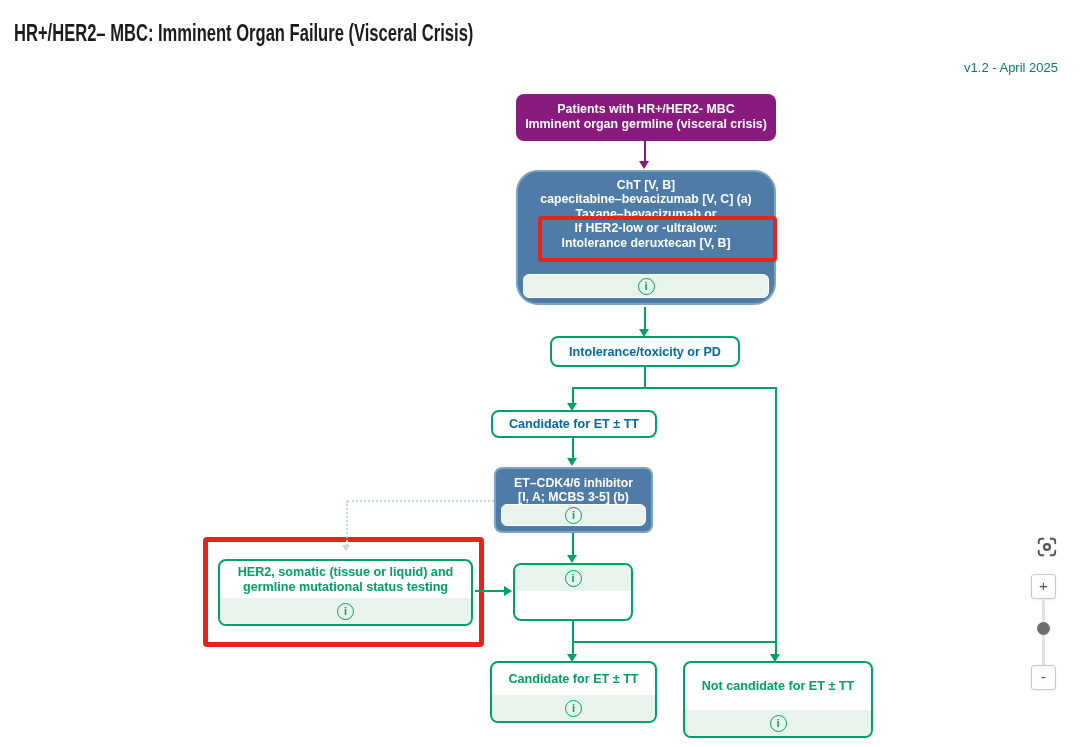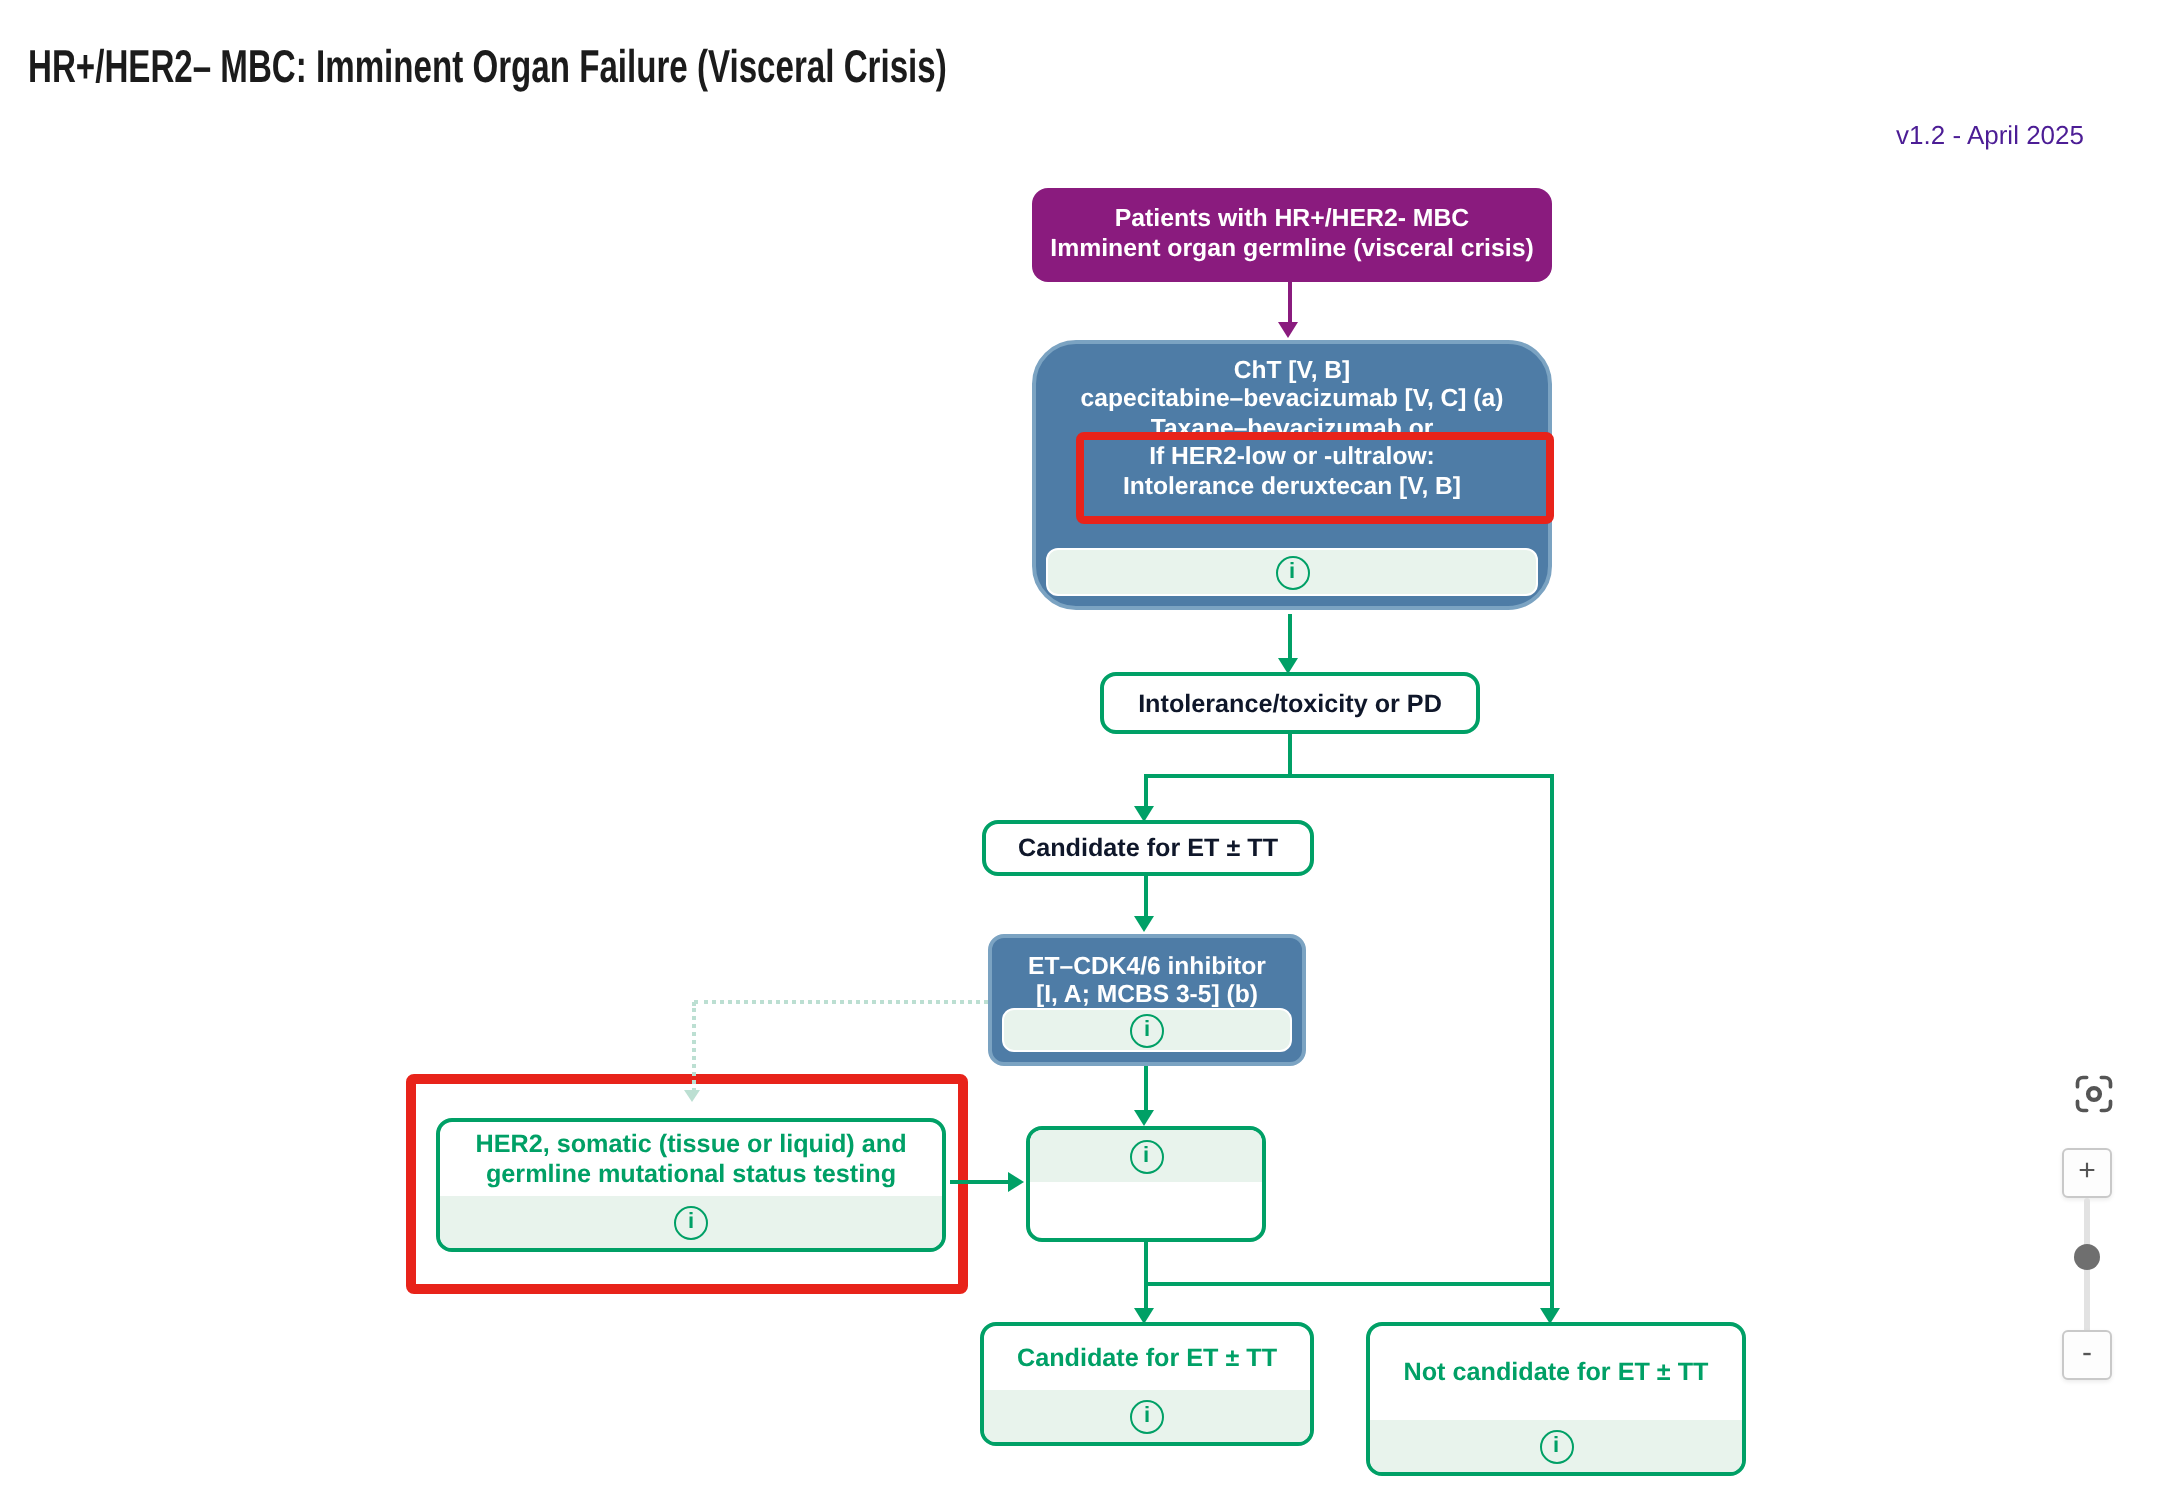--- a/index.html
+++ b/index.html
@@ -8,22 +8,22 @@
   #canvas { position: relative; width: 1080px; height: 747px; background: #fff; overflow: hidden; }
 
   
   .page-title {
     position: absolute; left: 14px; top: 20px;
     font-size: 23px; font-weight: bold; color: #1b1b1b;
     transform: scaleX(0.72); transform-origin: 0 50%;
     white-space: nowrap; letter-spacing: 0;
   }
   .version-label {
-    position: absolute; right: 38px; top: 60px;
-    font-size: 13px; color: #4c1d95;
+    position: absolute; right: 22px; top: 60px;
+    font-size: 13px; color: #0f766e;
   }
 
   
   .node { position: absolute; }
   .purple-box {
     background: #8a1b7e; color: #fff; border-radius: 8px;
     font-size: 12.4px; font-weight: bold; text-align: center;
     padding-top: 8px; line-height: 15px;
   }
   .blue-box {
@@ -32,21 +32,21 @@
     text-align: center; line-height: 14.4px;
   }
   .blue-box .bb-text { padding-top: 6px; }
   .strip-inset {
     position: absolute; left: 5px; right: 5px; bottom: 5px; height: 24px;
     background: #e8f3ec; border: 1px solid #ffffff; border-radius: 6px;
     display: flex; align-items: center; justify-content: center; cursor: pointer;
   }
   .pill {
     background: #fff; border: 2px solid #00a066; border-radius: 8px;
-    color: #0f172a; font-size: 12.6px; font-weight: bold;
+    color: #0369a1; font-size: 12.6px; font-weight: bold;
     display: flex; align-items: center; justify-content: center; text-align: center;
   }
   .gbox {
     background: #fff; border: 2px solid #00a066; border-radius: 8px;
     overflow: hidden; display: flex; flex-direction: column;
   }
   .gbox .gbox-label {
     flex: 1; display: flex; align-items: center; justify-content: center;
     color: #00a066; font-size: 12.6px; font-weight: bold; text-align: center;
     line-height: 14.5px;

